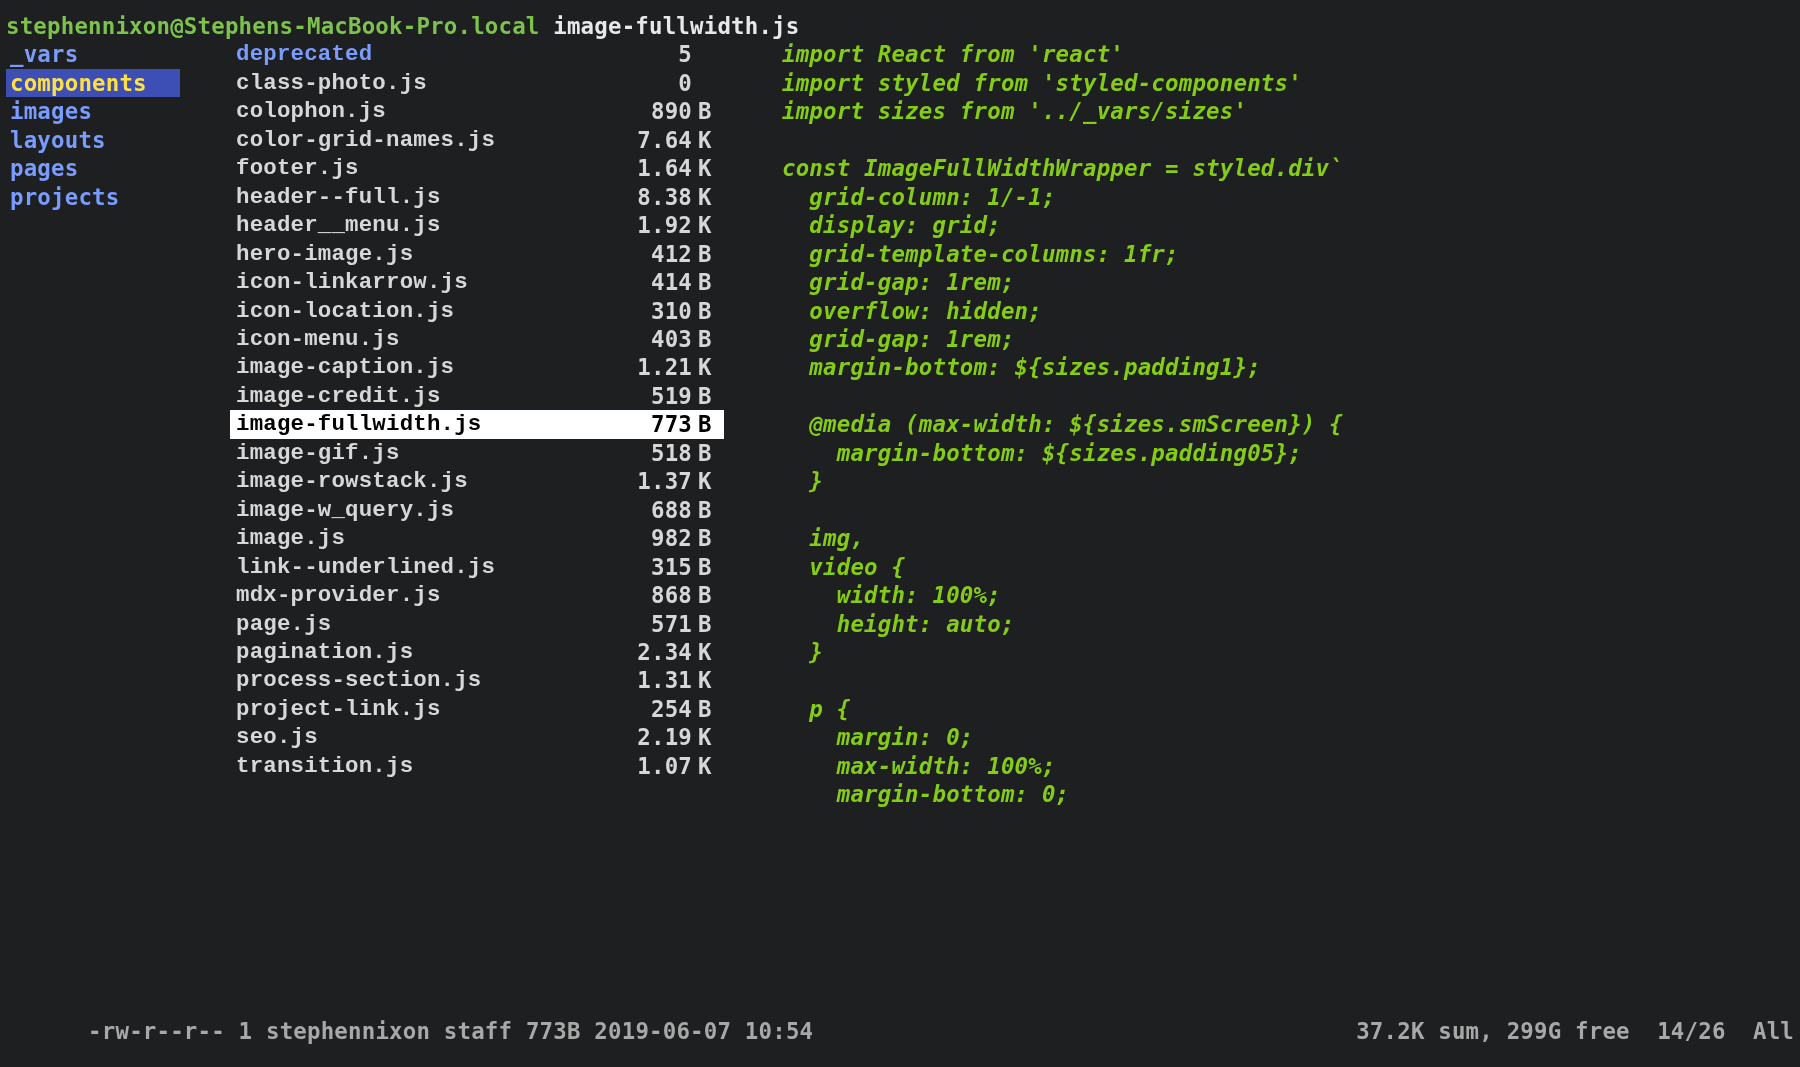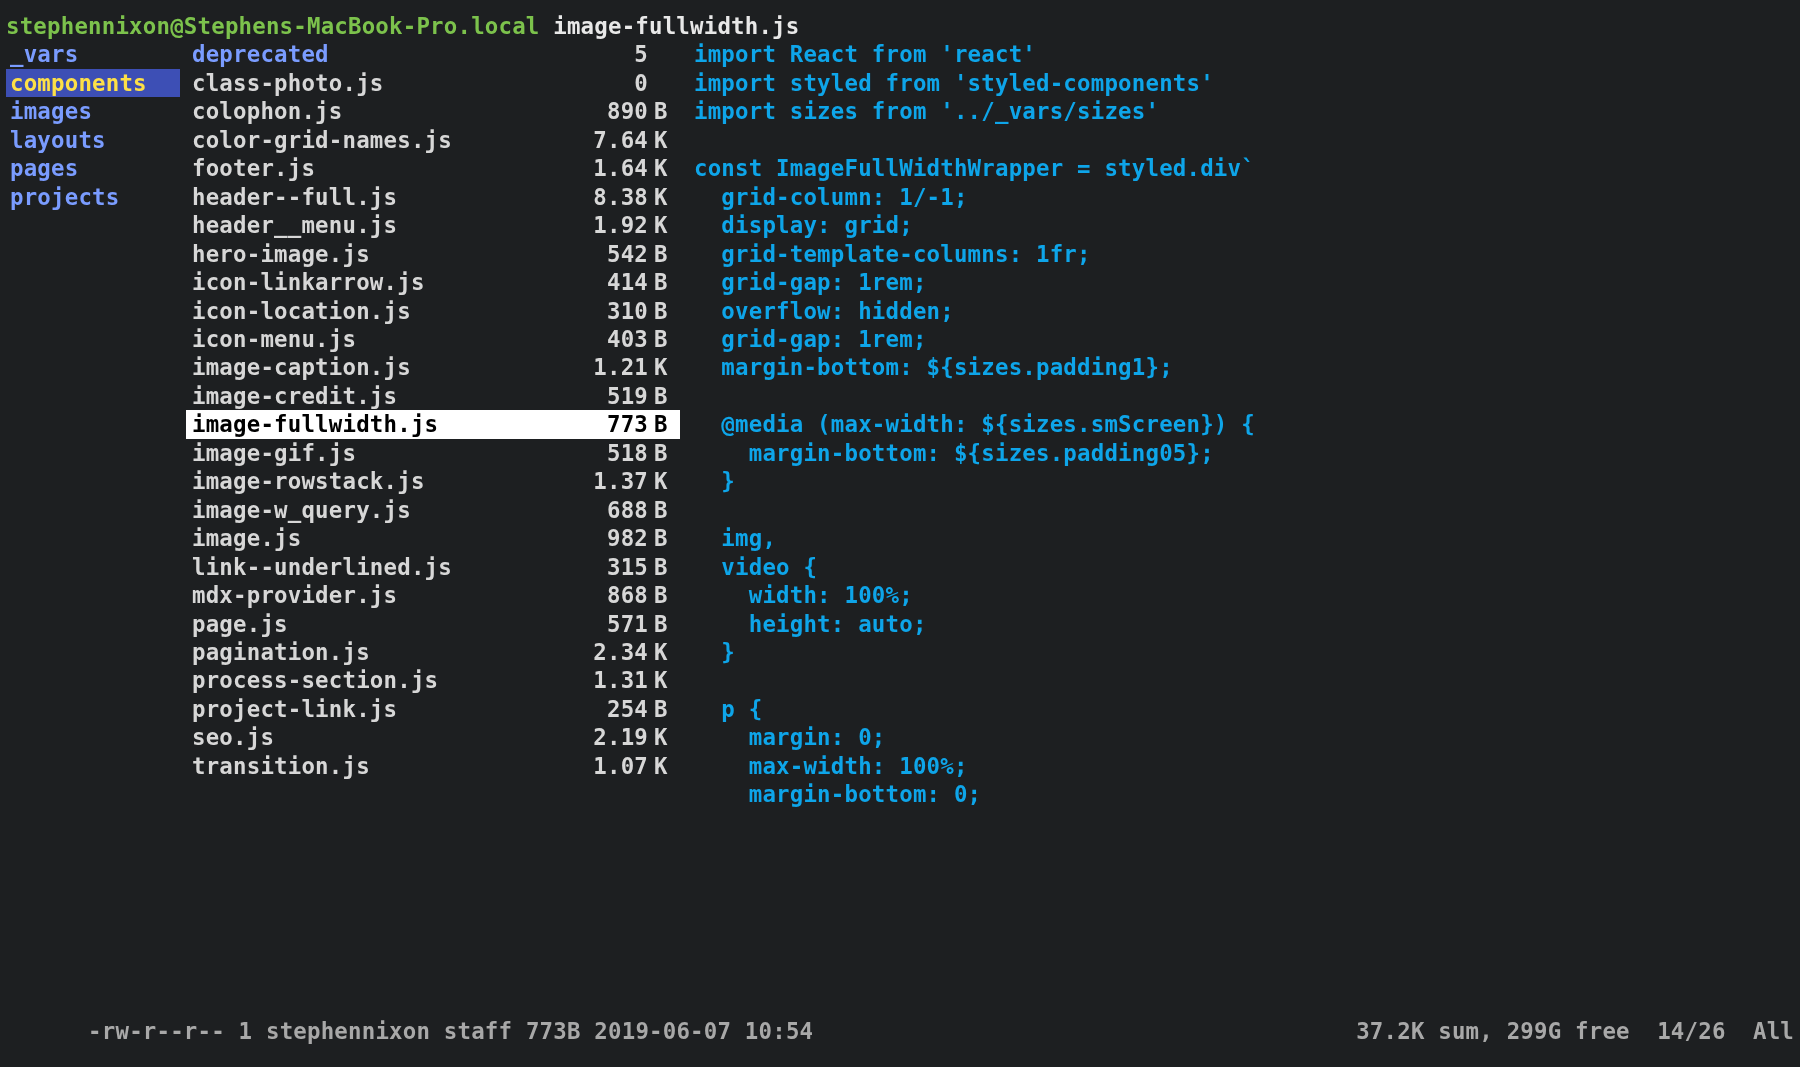--- a/index.html
+++ b/index.html
@@ -39,20 +39,21 @@
     padding: 1px 6px 0 6px;
   }
   .tb-user { color: var(--green); font-weight: 700; }
   .tb-path { color: var(--blue-bright); font-weight: 600; }
   .tb-file { color: #e8e8e8; font-weight: 700; }
   .main {
     flex: 1 1 auto;
     display: grid;
     grid-template-columns: 180px 500px 1fr;
     overflow: hidden;
+    gap: 44px;
   }
   .col { overflow: hidden; }
   .dirs { padding-left: 6px; }
   .dir-item {
     color: var(--blue-bright);
     font-weight: 700;
     white-space: pre;
     cursor: default;
     padding: 0 4px;
   }
@@ -61,36 +62,37 @@
     color: #fde047;
   }
   .files { padding-left: 6px; }
   .file-row {
     display: flex;
     white-space: pre;
     padding: 0 4px 0 6px;
     cursor: default;
     font-weight: 600;
   }
-  .file-name { flex: 0 0 auto; }
+  .file-name { flex: 0 0 auto; font-family: Liberation Mono, monospace; }
   .file-gap  { flex: 1 1 auto; }
   .file-size { flex: 0 0 auto; text-align: right; min-width: 90px; }
   .file-unit { flex: 0 0 auto; width: 28px; text-align: left; padding-left: 6px;}
   .file-row.dir .file-name { color: var(--blue-bright); font-weight: 700;}
   .file-row.selected {
     background: var(--highlight-bg);
     color: var(--highlight-fg);
     font-weight: 800;
   }
   .preview {
     padding: 0 8px 0 14px;
     white-space: pre;
     font-weight: 600;
-    color: #0ea5e9;
+    color: #84cc16;
     overflow: hidden;
+    font-style: italic;
   }
   .statusbar {
     display: flex;
     white-space: pre;
     color: var(--dim);
     padding: 2px 6px 4px 6px;
     font-weight: 600;
   }
   .statusbar .left { flex: 0 0 auto; text-align: right; }
   .statusbar .gap  { flex: 1 1 auto; }
@@ -115,21 +117,21 @@
         <div class="dir-item">projects</div>
       </div>
     <div class="col files" id="files">
         <div class="file-row dir"><span class="file-name">deprecated</span><span class="file-gap"></span><span class="file-size">5</span><span class="file-unit"></span></div>
         <div class="file-row"><span class="file-name">class-photo.js</span><span class="file-gap"></span><span class="file-size">0</span><span class="file-unit"></span></div>
         <div class="file-row"><span class="file-name">colophon.js</span><span class="file-gap"></span><span class="file-size">890</span><span class="file-unit">B</span></div>
         <div class="file-row"><span class="file-name">color-grid-names.js</span><span class="file-gap"></span><span class="file-size">7.64</span><span class="file-unit">K</span></div>
         <div class="file-row"><span class="file-name">footer.js</span><span class="file-gap"></span><span class="file-size">1.64</span><span class="file-unit">K</span></div>
         <div class="file-row"><span class="file-name">header--full.js</span><span class="file-gap"></span><span class="file-size">8.38</span><span class="file-unit">K</span></div>
         <div class="file-row"><span class="file-name">header__menu.js</span><span class="file-gap"></span><span class="file-size">1.92</span><span class="file-unit">K</span></div>
-        <div class="file-row"><span class="file-name">hero-image.js</span><span class="file-gap"></span><span class="file-size">542</span><span class="file-unit">B</span></div>
+        <div class="file-row"><span class="file-name">hero-image.js</span><span class="file-gap"></span><span class="file-size">412</span><span class="file-unit">B</span></div>
         <div class="file-row"><span class="file-name">icon-linkarrow.js</span><span class="file-gap"></span><span class="file-size">414</span><span class="file-unit">B</span></div>
         <div class="file-row"><span class="file-name">icon-location.js</span><span class="file-gap"></span><span class="file-size">310</span><span class="file-unit">B</span></div>
         <div class="file-row"><span class="file-name">icon-menu.js</span><span class="file-gap"></span><span class="file-size">403</span><span class="file-unit">B</span></div>
         <div class="file-row"><span class="file-name">image-caption.js</span><span class="file-gap"></span><span class="file-size">1.21</span><span class="file-unit">K</span></div>
         <div class="file-row"><span class="file-name">image-credit.js</span><span class="file-gap"></span><span class="file-size">519</span><span class="file-unit">B</span></div>
         <div class="file-row selected"><span class="file-name">image-fullwidth.js</span><span class="file-gap"></span><span class="file-size">773</span><span class="file-unit">B</span></div>
         <div class="file-row"><span class="file-name">image-gif.js</span><span class="file-gap"></span><span class="file-size">518</span><span class="file-unit">B</span></div>
         <div class="file-row"><span class="file-name">image-rowstack.js</span><span class="file-gap"></span><span class="file-size">1.37</span><span class="file-unit">K</span></div>
         <div class="file-row"><span class="file-name">image-w_query.js</span><span class="file-gap"></span><span class="file-size">688</span><span class="file-unit">B</span></div>
         <div class="file-row"><span class="file-name">image.js</span><span class="file-gap"></span><span class="file-size">982</span><span class="file-unit">B</span></div>

